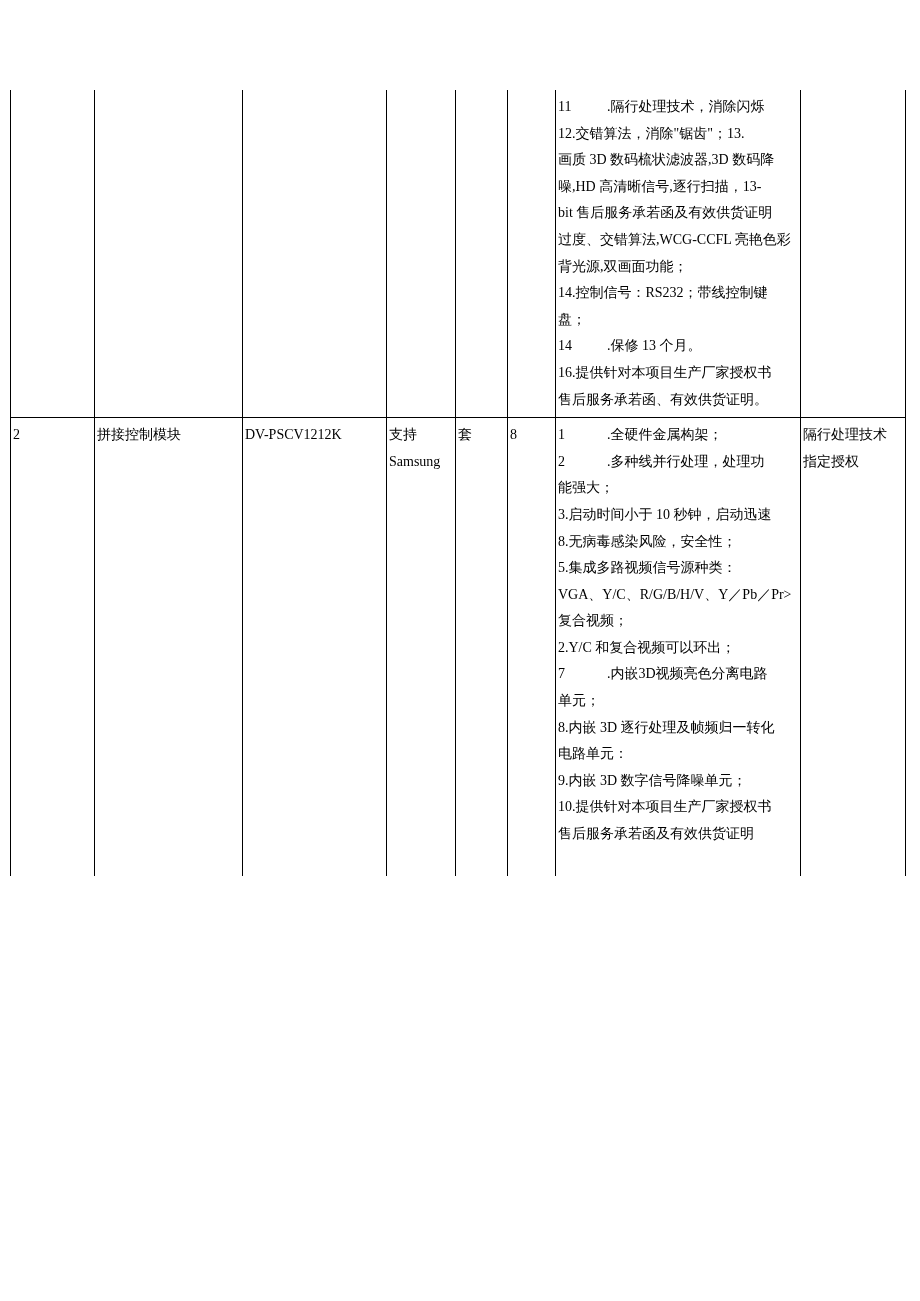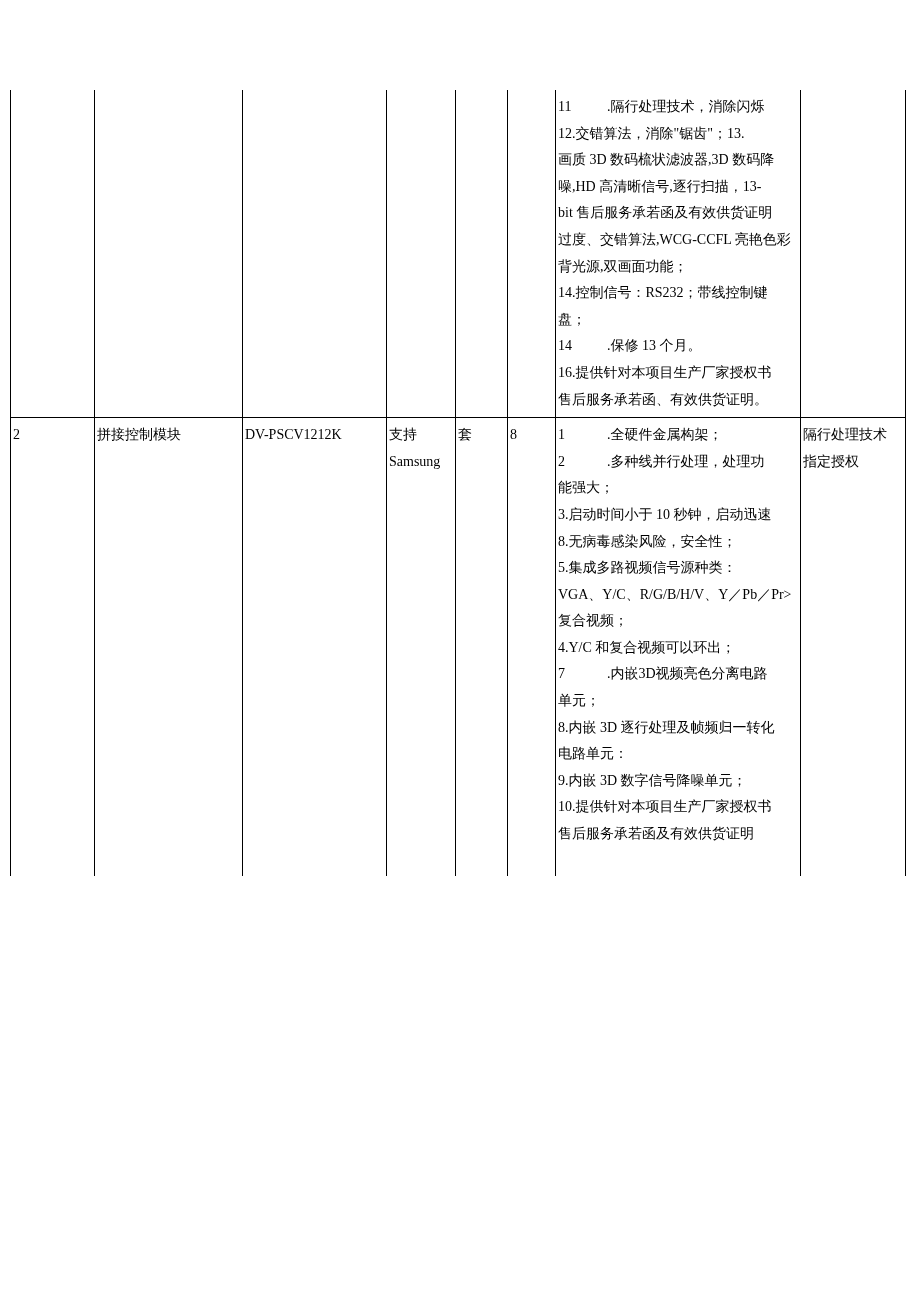--- a/index.html
+++ b/index.html
@@ -98,21 +98,21 @@
       <td>8</td>
       <td id="r1c7" style="padding-bottom:28px;">
             <div><span class="num-hang">1</span><span>.全硬件金属构架；</span></div>
             <div><span class="num-hang">2</span><span>.多种线并行处理，处理功</span></div>
             <div>能强大；</div>
             <div>3.启动时间小于 10 秒钟，启动迅速</div>
             <div>8.无病毒感染风险，安全性；</div>
             <div>5.集成多路视频信号源种类：</div>
             <div>VGA、Y/C、R/G/B/H/V、Y／Pb／Pr&gt;</div>
             <div>复合视频；</div>
-            <div>4.Y/C 和复合视频可以环出；</div>
+            <div>2.Y/C 和复合视频可以环出；</div>
             <div><span class="num-hang">7</span><span>.内嵌3D视频亮色分离电路</span></div>
             <div>单元；</div>
             <div>8.内嵌 3D 逐行处理及帧频归一转化</div>
             <div>电路单元：</div>
             <div>9.内嵌 3D 数字信号降噪单元；</div>
             <div>10.提供针对本项目生产厂家授权书</div>
             <div>售后服务承若函及有效供货证明</div>
           </td>
       <td>
         <span>隔行处理技术</span><br>

